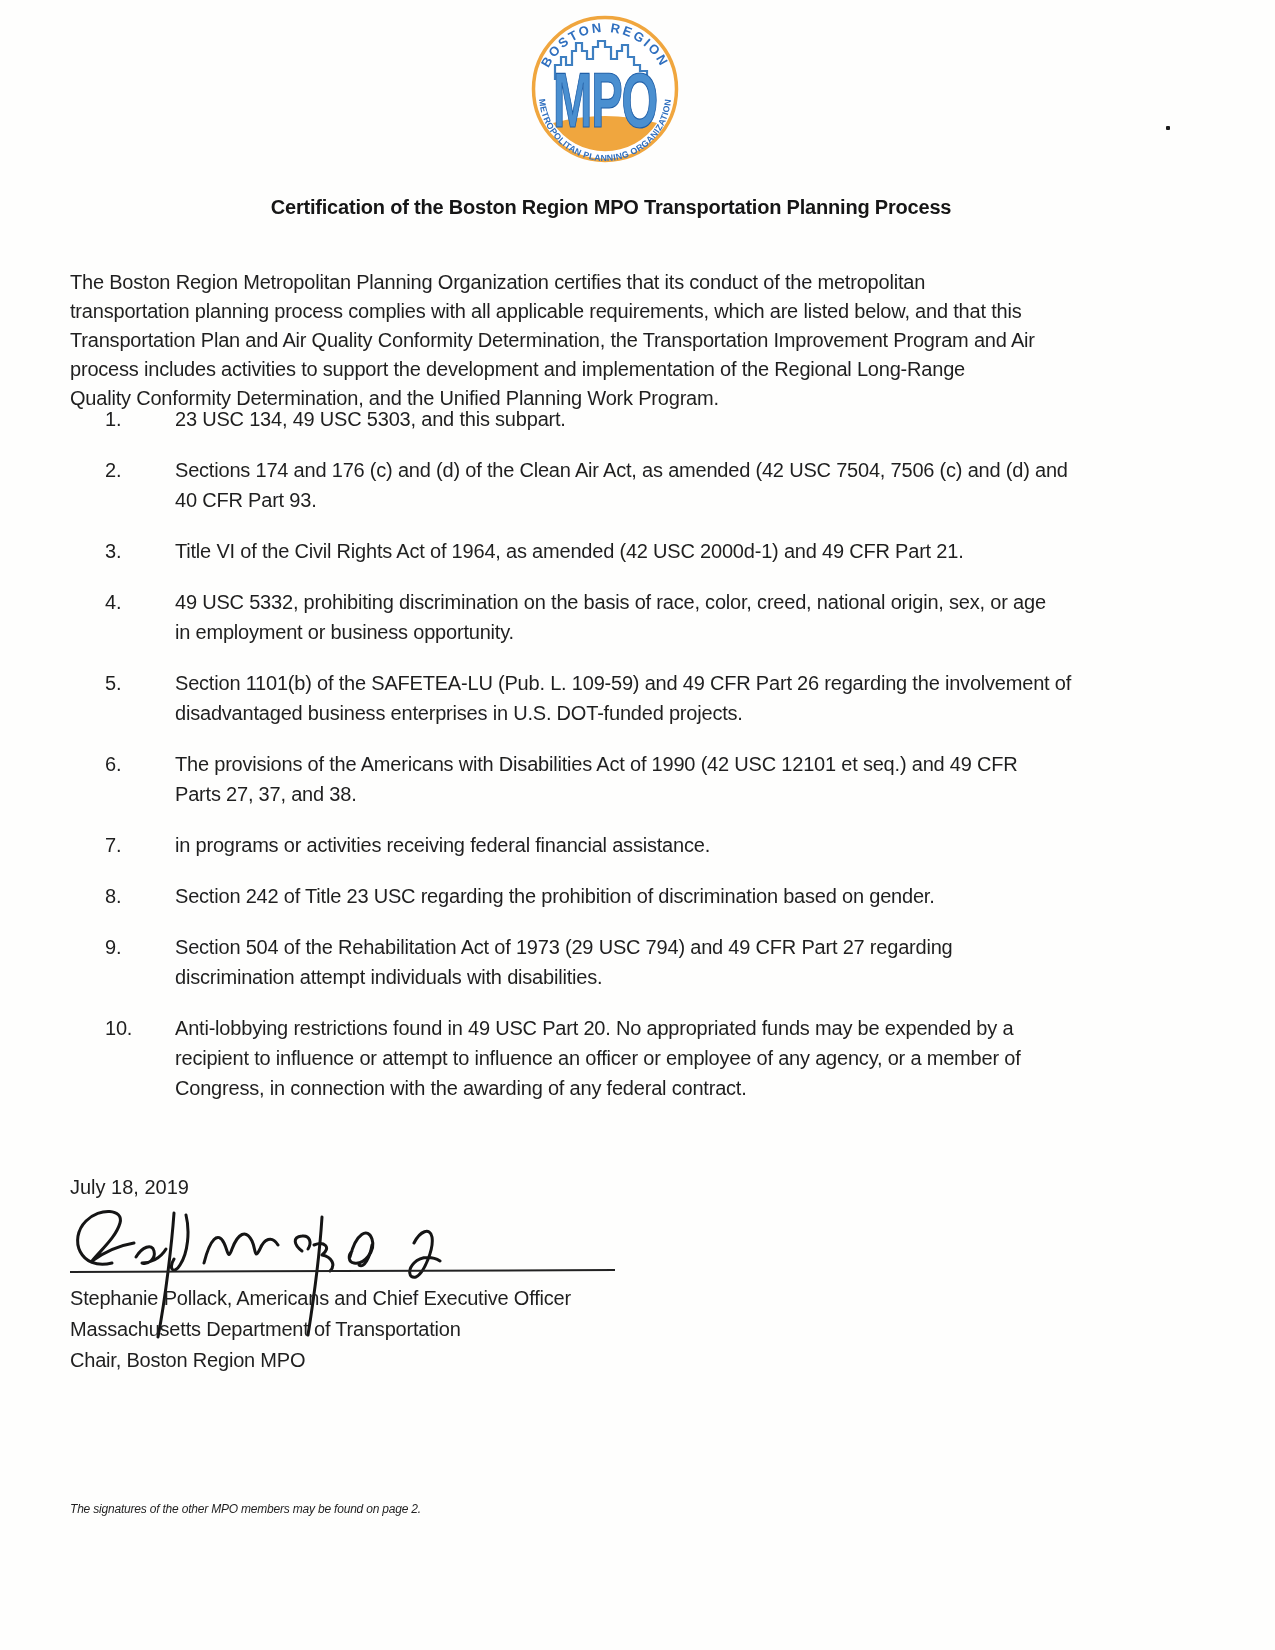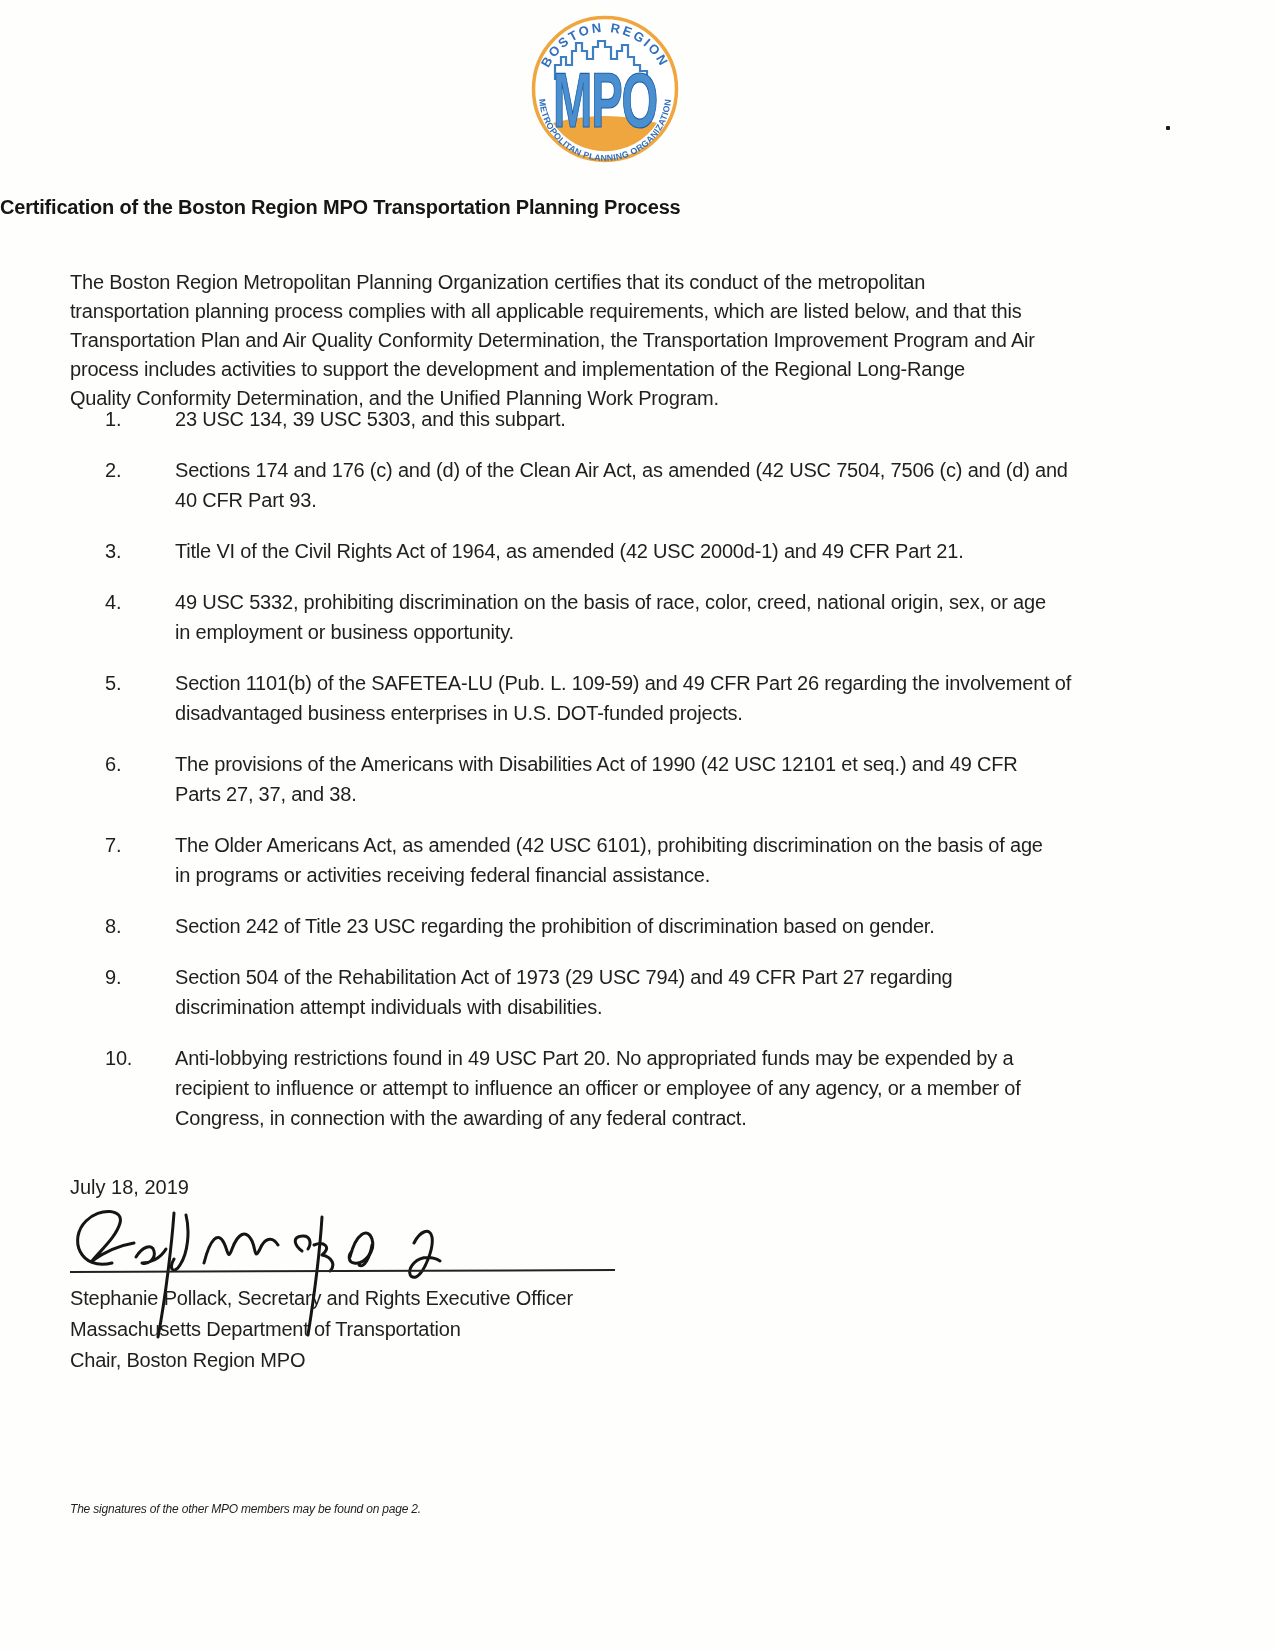--- a/index.html
+++ b/index.html
@@ -12,21 +12,21 @@
     overflow:hidden;
   }
   
   .logo-wrap{position:absolute;left:529px;top:13px;width:152px;height:152px;}
   .arc-top-text{font-size:13px;font-weight:bold;letter-spacing:2.4px;fill:#2F6FBF;}
   .arc-bottom-text{font-size:8.8px;font-weight:bold;letter-spacing:0.3px;fill:#2F6FBF;}
   .mpo-text{font-size:78px;font-weight:900;letter-spacing:-2px;}
   
   .title{
     position:absolute;left:0;top:196px;width:1222px;
-    font-size:20px;font-weight:bold;letter-spacing:-0.2px;color:#161616;
+    text-align:center;font-size:20px;font-weight:bold;letter-spacing:-0.2px;color:#161616;
   }
   
   .intro{position:absolute;left:70px;top:268px;width:1150px;font-size:20px;line-height:29px;letter-spacing:-0.2px;}
   
   .list{position:absolute;left:105px;top:404px;width:1110px;font-size:20px;line-height:30px;letter-spacing:-0.2px;}
   .li{display:flex;margin-bottom:21px;}
   .num{width:70px;flex:0 0 70px;}
   .li-body{flex:1;}
   
   .date{position:absolute;left:70px;top:1176px;font-size:20px;}
@@ -73,21 +73,21 @@
     <div>Transportation Plan and Air Quality Conformity Determination, the Transportation Improvement Program and Air</div>
     <div>process includes activities to support the development and implementation of the Regional Long-Range</div>
     <div>Quality Conformity Determination, and the Unified Planning Work Program.</div>
   </div>
 
   <div class="list">
 
     <div class="li">
       <div class="num">1.</div>
       <div class="li-body">
-        <div>23 USC 134, 39 USC 5303, and this subpart.</div>
+        <div>23 USC 134, 49 USC 5303, and this subpart.</div>
       </div>
     </div>
 
     <div class="li">
       <div class="num">2.</div>
       <div class="li-body">
         <div>Sections 174 and 176 (c) and (d) of the Clean Air Act, as amended (42 USC 7504, 7506 (c) and (d) and</div>
         <div>40 CFR Part 93.</div>
       </div>
     </div>
@@ -119,21 +119,20 @@
       <div class="num">6.</div>
       <div class="li-body">
         <div>The provisions of the Americans with Disabilities Act of 1990 (42 USC 12101 et seq.) and 49 CFR</div>
         <div>Parts 27, 37, and 38.</div>
       </div>
     </div>
 
     <div class="li">
       <div class="num">7.</div>
       <div class="li-body">
-        <div>The Older Americans Act, as amended (42 USC 6101), prohibiting discrimination on the basis of age</div>
         <div>in programs or activities receiving federal financial assistance.</div>
       </div>
     </div>
 
     <div class="li">
       <div class="num">8.</div>
       <div class="li-body">
         <div>Section 242 of Title 23 USC regarding the prohibition of discrimination based on gender.</div>
       </div>
     </div>
@@ -181,20 +180,20 @@
 
       <path d="M 310,40 C 308,52 302,64 297,60"></path>
 
       <path d="M 352,38 C 358,26 368,22 370,32 C 372,44 362,68 354,72 C 346,74 346,64 352,58 C 360,50 372,52 378,56"></path>
     </g>
 
     <line x1="8" y1="67" x2="553" y2="65" stroke="#222222" stroke-width="2"></line>
   </svg>
 
   <div class="signer">
-    <div>Stephanie Pollack, Secretary and Rights Executive Officer</div>
+    <div>Stephanie Pollack, Americans and Chief Executive Officer</div>
     <div>Massachusetts Department of Transportation</div>
     <div>Chair, Boston Region MPO</div>
   </div>
 
   <div class="footer-note">The signatures of the other MPO members may be found on page 2.</div>
 
 </div>
 
 </body></html>

